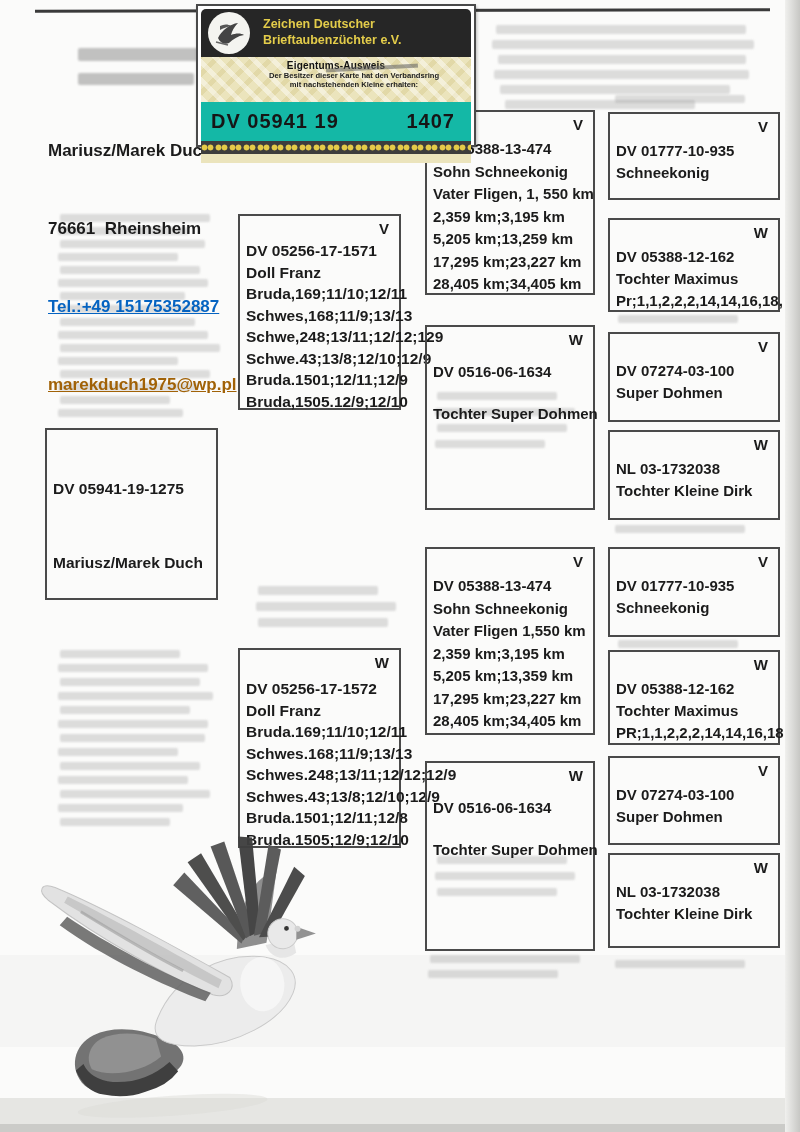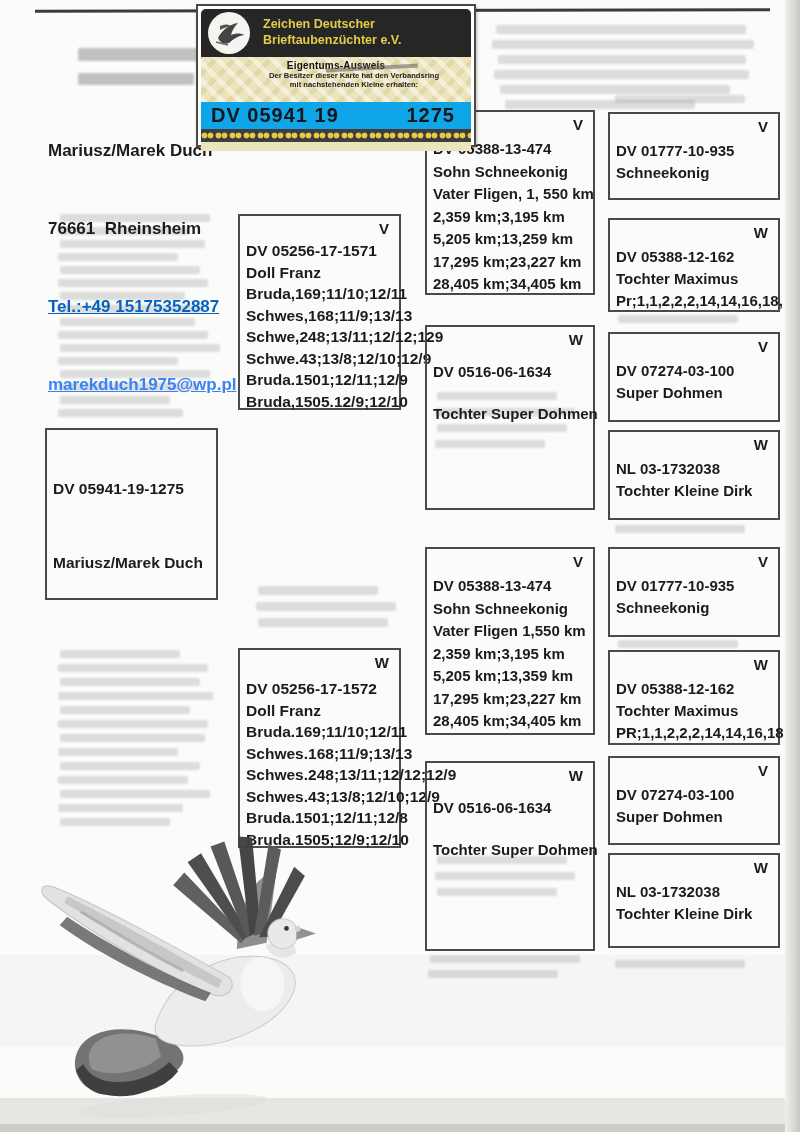--- a/index.html
+++ b/index.html
@@ -20,21 +20,21 @@
   .sticker{position:absolute;left:196px;top:4px;width:280px;height:143px;background:#fff;
            border:2px solid #4a4a4a;padding:3px;box-sizing:border-box;z-index:6;box-shadow:1px 2px 3px rgba(0,0,0,.25);}
   .stk-head{position:relative;height:48px;background:#262626;border-radius:5px 5px 0 0;}
   .stk-logo{position:absolute;left:7px;top:3px;width:42px;height:42px;background:#f4f4f0;border-radius:50%;overflow:hidden;}
   .stk-org{padding:7px 0 0 62px;color:#e3cc4a;font-size:12.5px;font-weight:700;line-height:16px;}
   .stk-mid{position:relative;height:45px;background:#ebe4bc;text-align:center;
            background-image:repeating-linear-gradient(45deg,rgba(255,255,255,.45) 0 5px,transparent 5px 13px),
                             repeating-linear-gradient(-45deg,rgba(205,190,120,.30) 0 5px,transparent 5px 13px);}
   .stk-title{font-size:10px;font-weight:800;letter-spacing:.2px;padding-top:3px;color:#111;}
   .stk-sub{font-size:7.6px;line-height:9px;color:#222;font-weight:600;padding-left:36px;}
-  .stk-ring{height:27px;background:#0ea5e9;display:flex;align-items:center;font-size:20px;font-weight:700;letter-spacing:1px;color:#161616;}
+  .stk-ring{height:39px;background:#14b8a6;display:flex;align-items:center;font-size:20px;font-weight:700;letter-spacing:1px;color:#161616;}
   .stk-ring .rs{margin-left:10px;}
   .stk-ring .rn{margin-left:auto;margin-right:16px;}
   .stk-band{height:13px;background-color:#3d3d3d;
             background-image:radial-gradient(circle at 3.5px 6.5px,#e4ca48 2.6px,transparent 3.3px),
                              radial-gradient(circle at 9.5px 6.5px,#e4ca48 2.6px,transparent 3.3px);
             background-size:14px 13px;}
   .stk-foot{height:9px;background:#ebe4bc;}
   .stk-mark{position:absolute;left:128px;top:60px;width:92px;height:4px;background:rgba(95,95,95,.55);filter:blur(.6px);transform:rotate(-3deg);z-index:7;}
   
   .bx{position:absolute;border:2.5px solid #4a4a4a;box-sizing:border-box;z-index:2;
@@ -116,21 +116,21 @@
     <div class="sm" style="left:618px;top:640px;width:120px;height:8px"></div>
     <div class="sm" style="left:615px;top:960px;width:130px;height:8px"></div>
     <div class="sm" style="left:430px;top:955px;width:150px;height:8px"></div>
     <div class="sm" style="left:428px;top:970px;width:130px;height:8px"></div>
   </div>
 
   <div class="owner">
     <div>Mariusz/Marek Duch</div>
     <div>76661  Rheinsheim</div>
     <div><a href="#" style="color:#0563c1">Tel.:+49 15175352887</a></div>
-    <div><a href="#" style="color:#3b82f6">marekduch1975@wp.pl</a></div>
+    <div><a href="#" style="color:#a16207">marekduch1975@wp.pl</a></div>
   </div>
 
   <div class="sticker">
     <div class="stk-head">
       <div class="stk-logo">
         <svg viewBox="0 0 42 42" width="42" height="42">
           <path d="M10,26 C14,18 22,12 30,11 C26,15 24,19 23,23 C28,21 33,21 36,23 C30,24 25,27 21,31 C17,33 12,31 10,26 Z" fill="#444"></path>
           <path d="M12,14 C16,12 20,12 23,14 C19,15 15,16 12,18 Z" fill="#555"></path>
           <path d="M8,30 L20,33" stroke="#666" stroke-width="1.4"></path>
         </svg>
@@ -140,21 +140,21 @@
         <div>Brieftaubenzüchter e.V.</div>
       </div>
     </div>
     <div class="stk-mid">
       <div class="stk-title">Eigentums-Ausweis</div>
       <div class="stk-sub">Der Besitzer dieser Karte hat den Verbandsring</div>
       <div class="stk-sub">mit nachstehenden Kleine erhalten:</div>
     </div>
     <div class="stk-ring">
       <span class="rs">DV 05941 19</span>
-      <span class="rn">1275</span>
+      <span class="rn">1407</span>
     </div>
     <div class="stk-band"></div>
     <div class="stk-foot"></div>
     <div class="stk-mark"></div>
   </div>
 
   <div class="bx bx--subject" style="left:45px;top:428px;width:173px;height:172px">
     <div class="sub-ring bx-line">DV 05941-19-1275</div>
     <div class="sub-owner">Mariusz/Marek Duch</div>
   </div>

